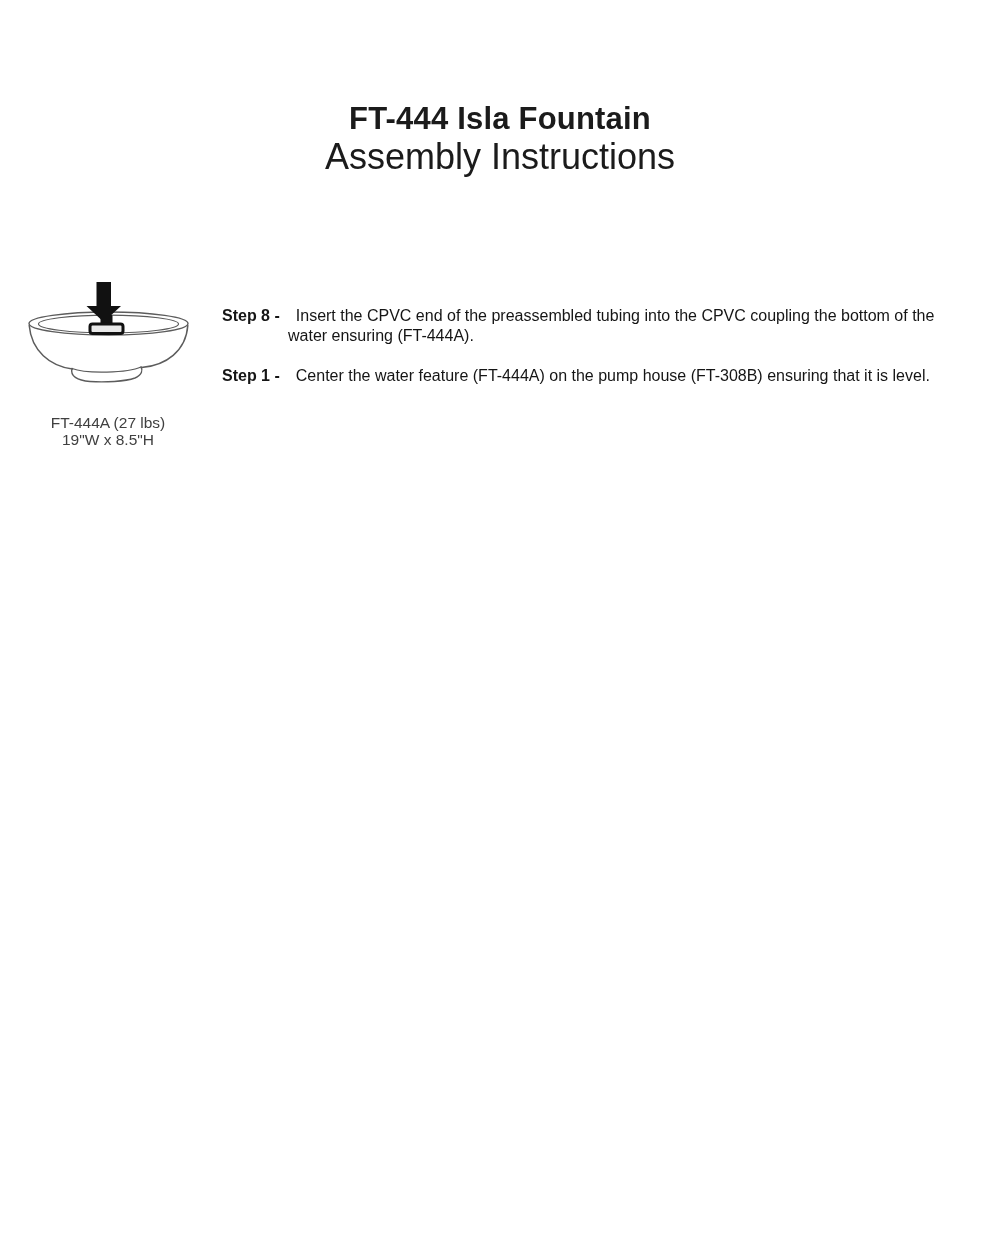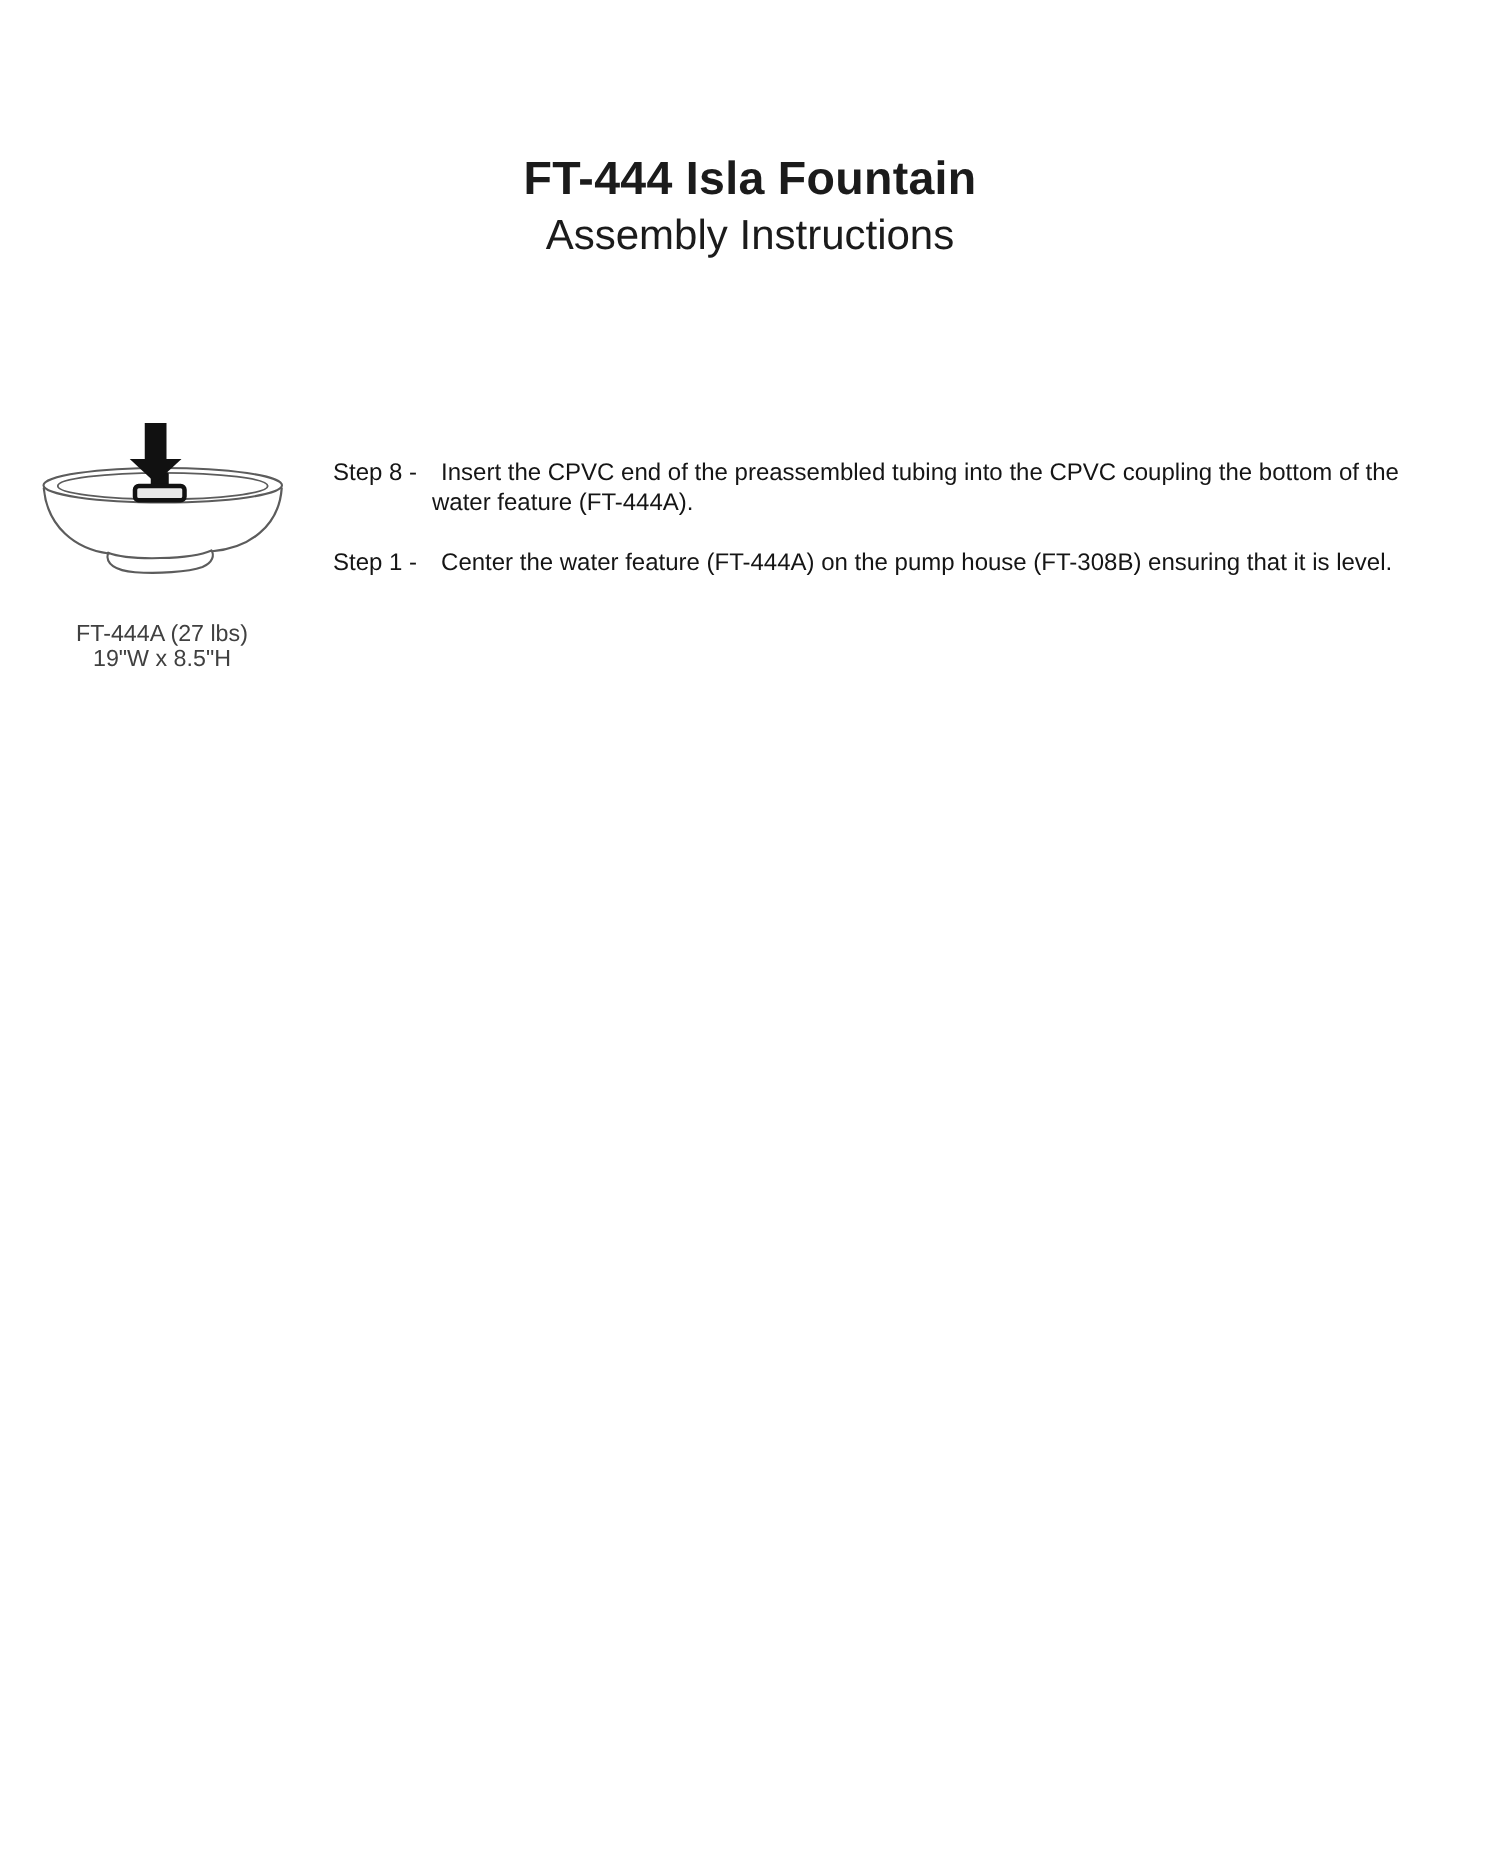--- a/index.html
+++ b/index.html
@@ -25,21 +25,21 @@
     width: 1000px;
     text-align: center;
   }
   .title-main {
     font-size: 31px;
     font-weight: bold;
     line-height: 38px;
     letter-spacing: 0.2px;
   }
   .title-sub {
-    font-size: 28px;
+    font-size: 36px;
     font-weight: normal;
     line-height: 34px;
     margin-top: 2px;
   }
 
   
   .diagram {
     position: absolute;
     left: 18px;
     top: 272px;
@@ -72,21 +72,21 @@
   }
   .step {
     margin: 0 0 20px 0;
     padding-left: 66px;
     text-indent: -66px;
     font-size: 16px;
     line-height: 20px;
     color: #151515;
   }
   .step-label {
-    font-weight: normal;
+    font-weight: bold;
     padding-right: 16px;
     margin-top: 40px;
   }
 </style>
 </head>
 <body>
 
 <div class="page">
 
   <header class="title-block">
@@ -117,17 +117,17 @@
       </g>
     </svg>
   </figure>
 
   <div class="diagram-caption">
     <div>FT-444A (27 lbs)</div>
     <div>19"W x 8.5"H</div>
   </div>
 
   <section class="steps">
-    <p class="step"><span class="step-label">Step 8 -</span><span>Insert the CPVC end of the preassembled tubing into the CPVC coupling the bottom of the water feature (FT-444A).</span></p>
+    <p class="step"><span class="step-label">Step 8 -</span><span>Insert the CPVC end of the preassembled tubing into the CPVC coupling the bottom of the water ensuring (FT-444A).</span></p>
     <p class="step"><span class="step-label">Step 1 -</span><span>Center the water feature (FT-444A) on the pump house (FT-308B) ensuring that it is level.</span></p>
   </section>
 
 </div>
 
 </body></html>

